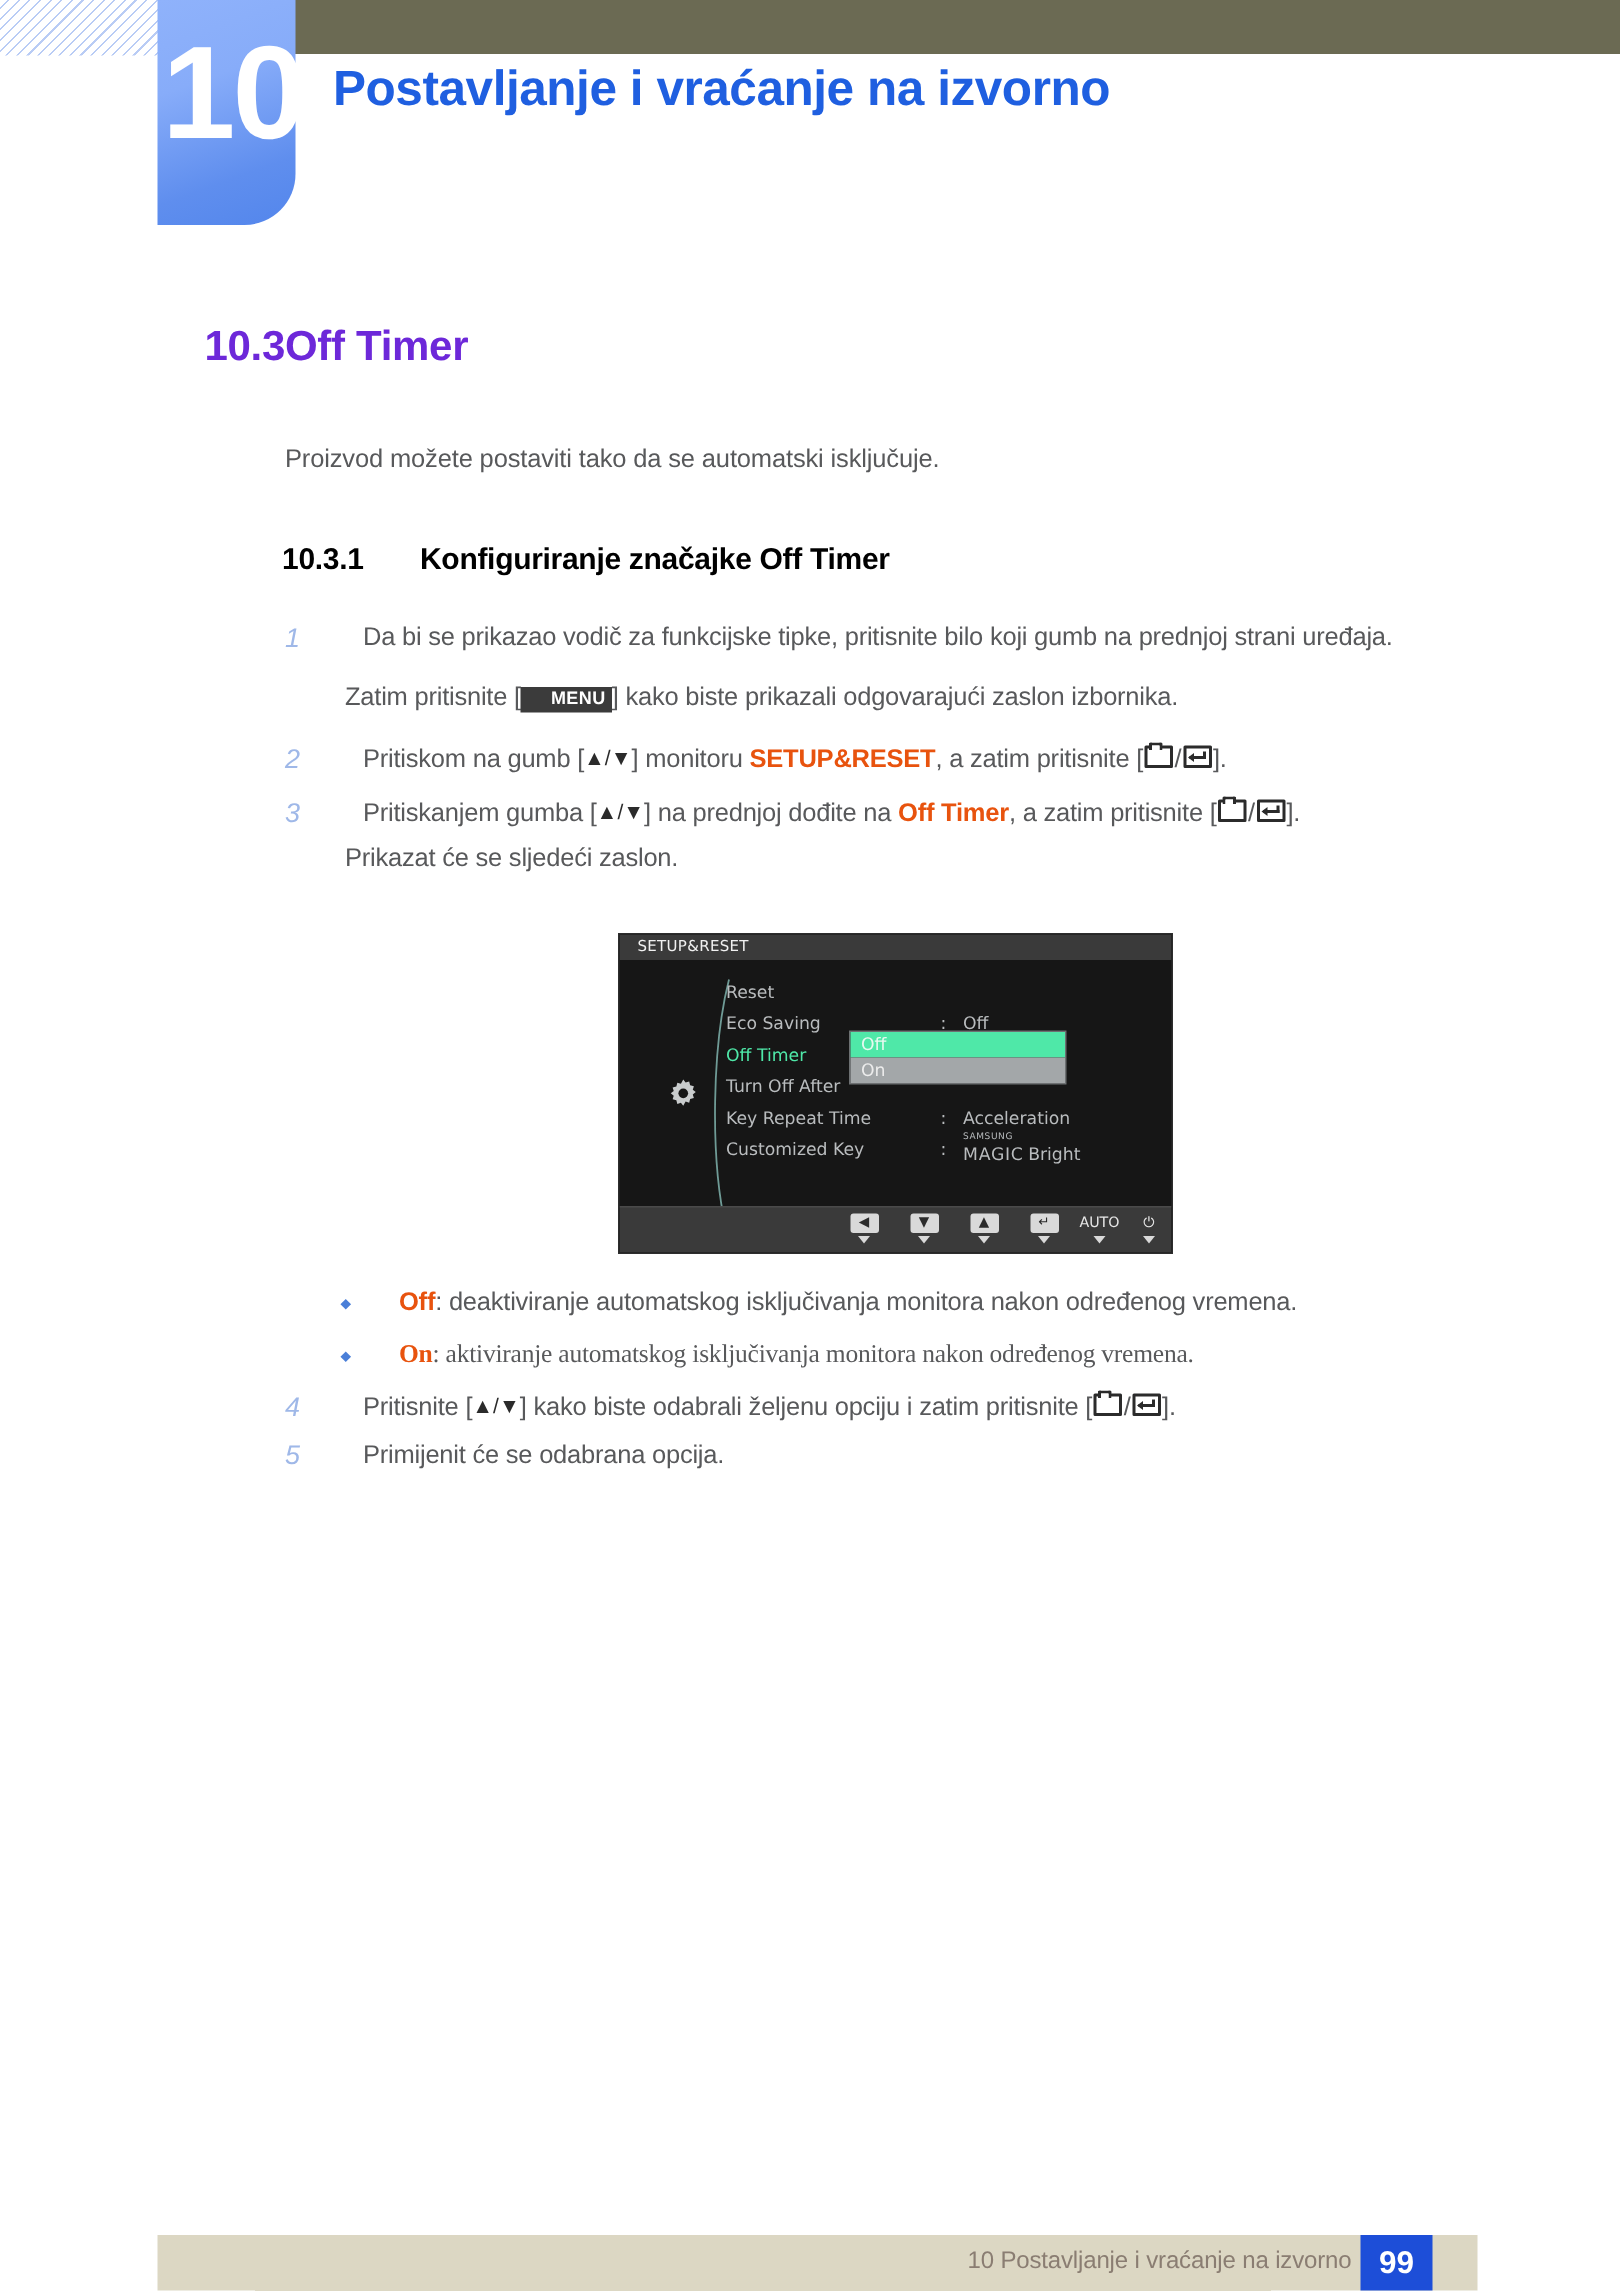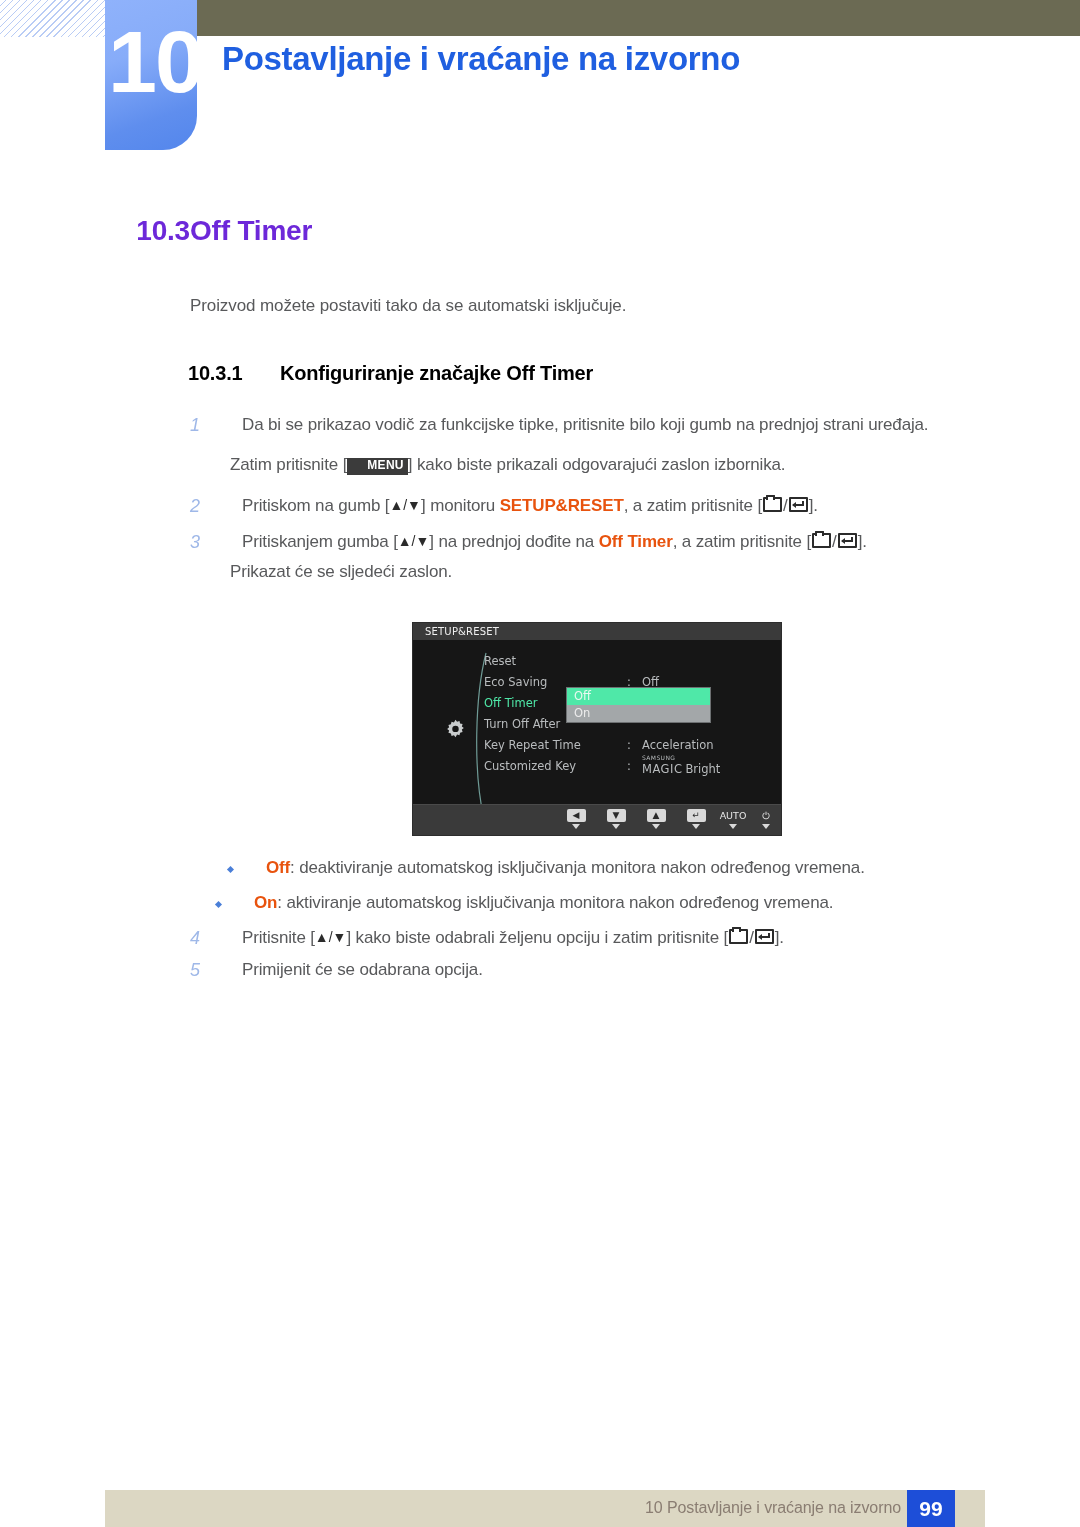--- a/index.html
+++ b/index.html
@@ -495,21 +495,21 @@
       <span class="tick"></span>
     </div>
   </div>
 </div>
 
 <div class="bullet" style="left:228px; top:858px;">
   <span class="dot"></span>
   <span class="btx"><span class="hl">Off</span><span>: deaktiviranje automatskog isključivanja monitora nakon određenog vremena.</span></span>
 </div>
 
-<div class="bullet" style="left:216px; top:893px;">
+<div class="bullet" style="left:228px; top:893px;font-family:Liberation Serif, serif;">
   <span class="dot"></span>
   <span class="btx"><span class="hl">On</span><span>: aktiviranje automatskog isključivanja monitora nakon određenog vremena.</span></span>
 </div>
 
 <div class="step" style="left:190px; top:928px;">
   <span class="sn">4</span>
   <span class="tx"><span>Pritisnite [</span><span class="arrowglyph">▲/▼</span><span>] kako biste odabrali željenu opciju i zatim pritisnite [</span><span class="ikey rect"></span><span>/</span><span class="ikey enter"></span><span>].</span></span>
 </div>
 
 <div class="step" style="left:190px; top:960px;">

